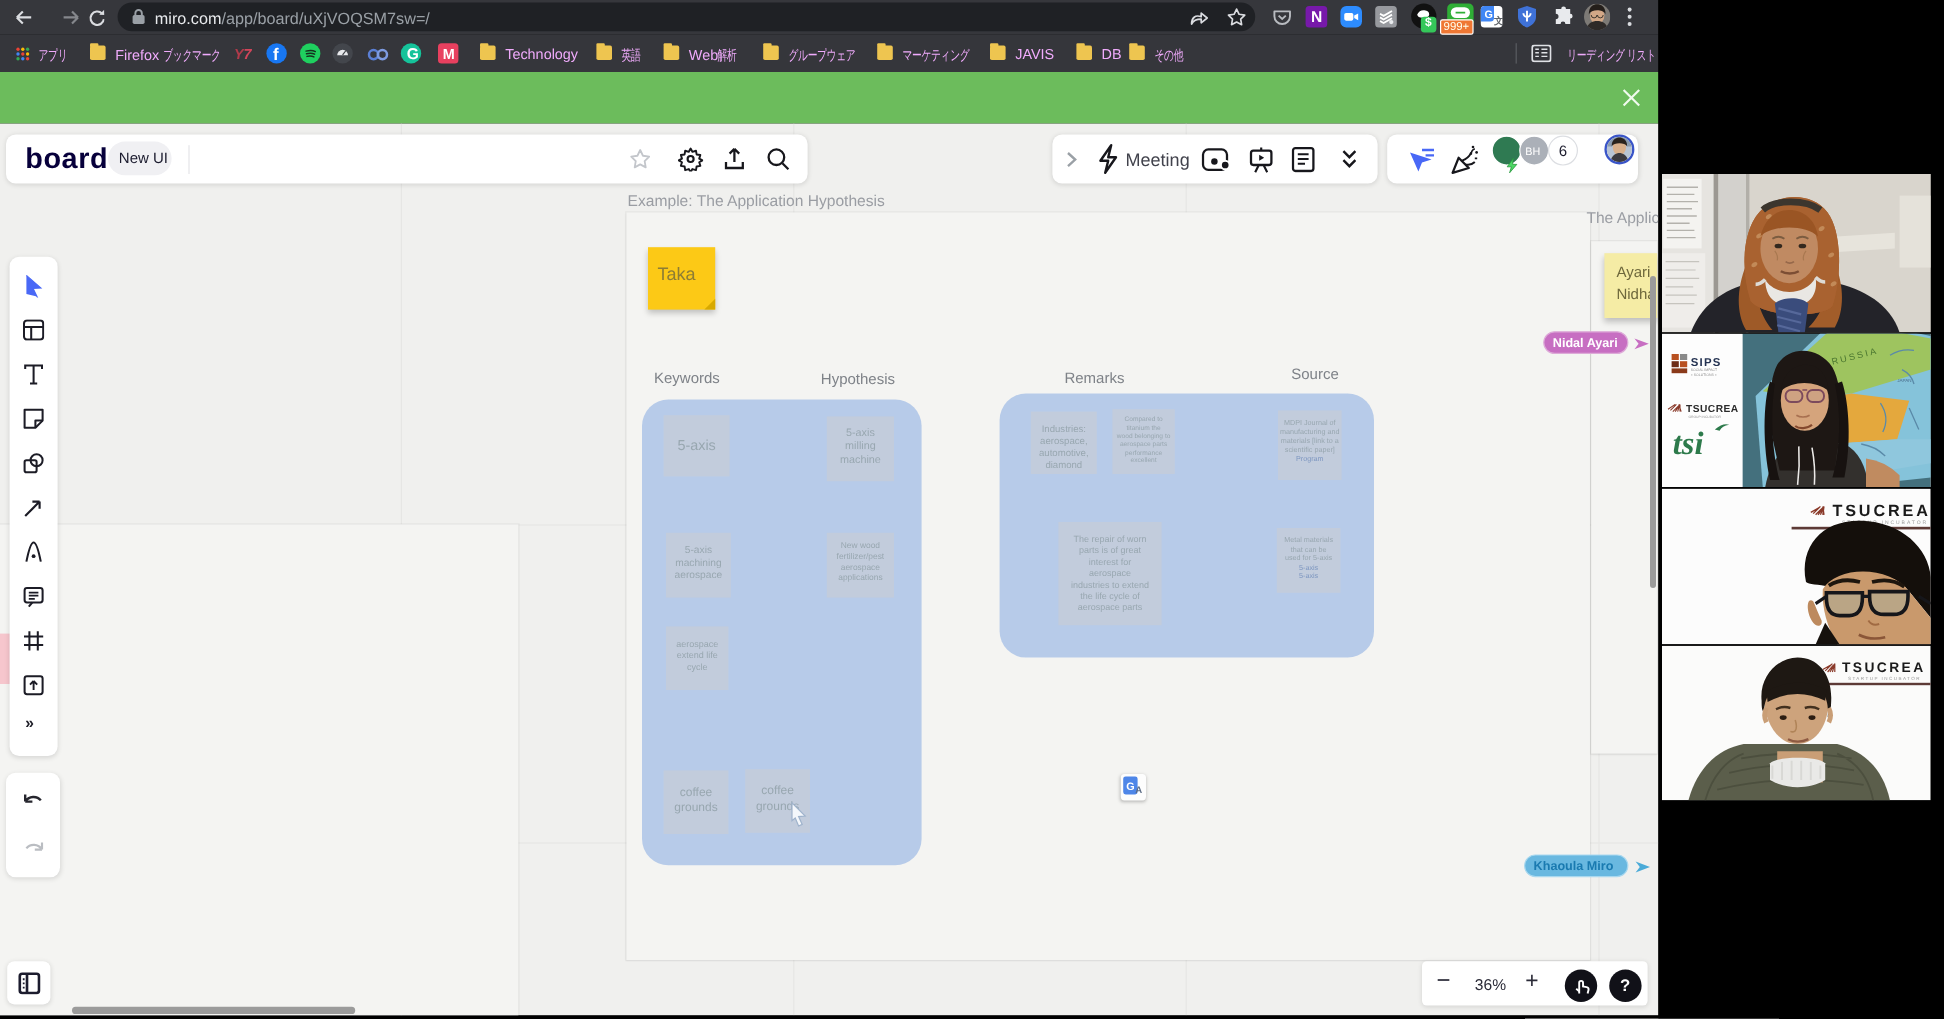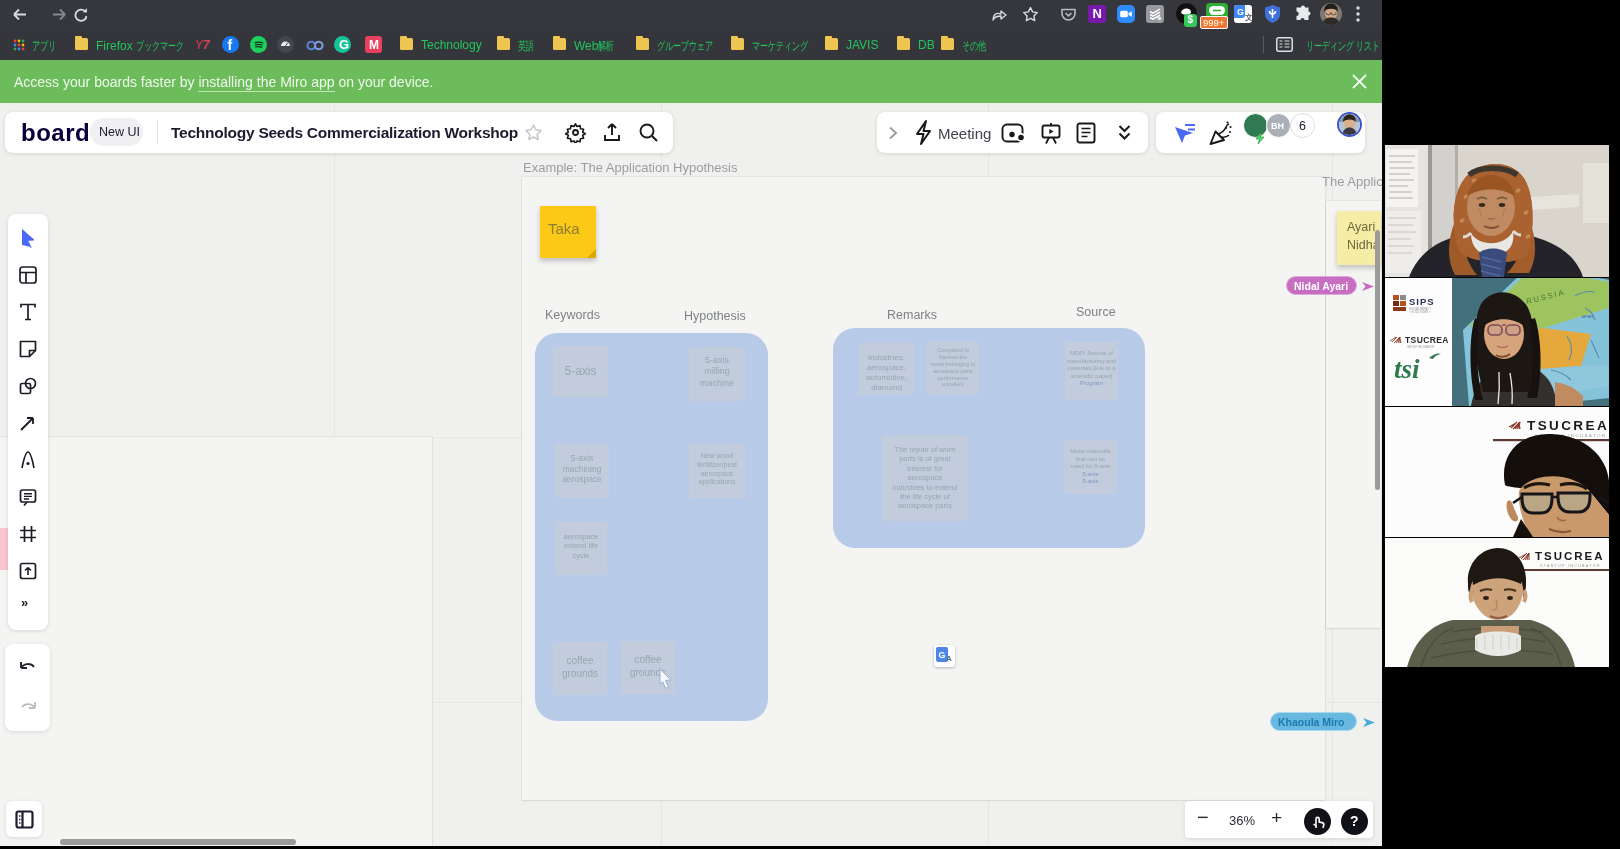--- a/index.html
+++ b/index.html
@@ -6,21 +6,21 @@
 body { font-family:"Liberation Sans", sans-serif; }
 #page { position:relative; width:1620px; height:849px; background:#000; overflow:hidden; }
 .abs { position:absolute; }
 
 #row1 { position:absolute; left:0; top:0; width:1382px; height:29px; background:#36373c; }
 #row2 { position:absolute; left:0; top:29px; width:1382px; height:31px; background:#35363b; }
 #greenbar { position:absolute; left:0; top:60px; width:1382px; height:43px; background:#6cbc5c; }
 #pill { position:absolute; left:98px; top:2px; width:948px; height:24px; background:#1f2125; border-radius:12px; }
 .urltxt { position:absolute; left:31px; top:5.5px; font-size:13.5px; color:#e8eaed; white-space:nowrap; }
 .urltxt span { color:#9aa0a6; }
-.bm { position:absolute; top:8.5px; height:16px; font-size:12px; color:#22c55e; white-space:nowrap; }
+.bm { position:absolute; top:8.5px; height:16px; font-size:12px; color:#f0abfc; white-space:nowrap; }
 .folder { position:absolute; top:9px; width:13px; height:12px; background:#eec550; border-radius:1.5px; }
 .folder:before { content:""; position:absolute; left:0; top:-2px; width:7px; height:3px; background:#eec550; border-radius:1px 1px 0 0; }
 .cicon { position:absolute; top:7px; width:17px; height:17px; border-radius:50%; }
 .cjk { display:inline-block; transform:scaleX(0.68); transform-origin:0 50%; letter-spacing:-0.5px; }
 #greentxt { position:absolute; left:14px; top:74px; font-size:14px; color:#edf9ea; }
 #greentxt u { text-decoration:none; border-bottom:1.5px solid #c0e7b4; padding-bottom:1px; }
 
 #canvas { position:absolute; left:0; top:103px; width:1382px; height:743px; background:#f0f0ee; overflow:hidden; }
 .gridv { position:absolute; top:0; width:1px; height:743px; background:#e6e6e4; }
 .gridh { position:absolute; left:0; width:1382px; height:1px; background:#e6e6e4; }
@@ -41,20 +41,27 @@
 <body>
 <div id="page">
 
   <div id="row1">
     <svg class="abs" style="left:11px;top:7px" width="76" height="15" viewBox="0 0 76 15">
       <path d="M3 7.5 H15 M3 7.5 l5 -5 M3 7.5 l5 5" stroke="#dadce0" stroke-width="1.8" fill="none"></path>
       <path d="M42 7.5 H54 M54 7.5 l-5 -5 M54 7.5 l-5 5" stroke="#85878c" stroke-width="1.8" fill="none"></path>
       <path d="M74 4.2 A 5.6 5.6 0 1 0 75.6 9" stroke="#dadce0" stroke-width="1.8" fill="none"></path>
       <path d="M75.8 1.2 l0.3 4.4 -4.4 -0.4 z" fill="#dadce0"></path>
     </svg>
+    <div id="pill">
+      <svg class="abs" style="left:11px;top:5px" width="13" height="14" viewBox="0 0 13 14">
+        <rect x="1.5" y="5.5" width="10" height="7.5" rx="1.5" fill="#9aa0a6"></rect>
+        <path d="M3.8 5.5 V4 a2.7 2.7 0 0 1 5.4 0 V5.5" stroke="#9aa0a6" stroke-width="1.6" fill="none"></path>
+      </svg>
+      <div class="urltxt">miro.com<span>/app/board/uXjVOQSM7sw=/</span></div>
+    </div>
 
     <svg class="abs" style="left:991px;top:7px" width="18" height="16" viewBox="0 0 18 16">
       <path d="M10 4 L15 8 L10 12 V9 C5 9 3 11 2 13 C2 8 5 5 10 7 Z" stroke="#dadce0" stroke-width="1.4" fill="none" stroke-linejoin="round"></path>
     </svg>
     <svg class="abs" style="left:1022px;top:6px" width="17" height="17" viewBox="0 0 17 17">
       <path d="M8.5 1.6 l2.1 4.3 4.7 .7 -3.4 3.3 .8 4.7 -4.2 -2.2 -4.2 2.2 .8 -4.7 -3.4 -3.3 4.7 -.7 z" stroke="#dadce0" stroke-width="1.4" fill="none" stroke-linejoin="round"></path>
     </svg>
   </div>
 
   <div id="row2">
@@ -165,21 +172,20 @@
           <path d="M6 9.5 a2.4 2.4 0 0 0 4.8 0 M11.2 9.5 a2.4 2.4 0 0 0 4.8 0" stroke="#3a332c" stroke-width="0.8" fill="none"></path>
         </svg></div>
     <svg class="abs" style="left:1356px;top:5px" width="4" height="18" viewBox="0 0 4 18">
         <circle cx="2" cy="3" r="1.7" fill="#dadce0"></circle>
         <circle cx="2" cy="9" r="1.7" fill="#dadce0"></circle>
         <circle cx="2" cy="15" r="1.7" fill="#dadce0"></circle>
       </svg>
   </div>
 
   <div id="greenbar"></div>
-  <div id="greentxt">Access your boards faster by <u>installing the Miro app</u> on your device.</div>
   <svg class="abs" style="left:1351px;top:73px" width="17" height="17" viewBox="0 0 17 17">
     <path d="M2 2 L15 15 M15 2 L2 15" stroke="#f0faee" stroke-width="1.8" fill="none"></path>
   </svg>
 
   <div id="canvas">
     <div class="gridv" style="left:334px"></div>
     <div class="gridv" style="left:661px"></div>
     <div class="gridv" style="left:988px"></div>
     <div class="gridv" style="left:1332px"></div>
     <div class="gridh" style="top:334px"></div>
@@ -339,21 +345,20 @@
         <path d="M2.5 11 L5 13" stroke="#fff" stroke-width="1.6"></path>
       </svg>
     <div class="abs" style="left:1341px;top:704.5px;width:27px;height:27px;border-radius:50%;background:#111118"></div>
     <div class="abs" style="left:1350px;top:710px;font-size:14px;font-weight:bold;color:#fff">?</div>
 
     <div class="card" style="left:5px;top:9px;width:668px;height:41px"></div>
     <div class="abs" style="left:21px;top:16px;font-size:24px;font-weight:bold;color:#07003b;letter-spacing:0.5px">board</div>
     <div class="abs" style="left:90px;top:15px;width:53px;height:28px;background:#f0f0f3;border-radius:14px"></div>
     <div class="abs" style="left:99px;top:22px;font-size:12.5px;color:#1b1b2e">New UI</div>
     <div class="abs" style="left:157px;top:18px;width:1px;height:24px;background:#e4e4e8"></div>
-    <div class="abs" style="left:171px;top:21px;font-size:15.5px;font-weight:bold;color:#1c1c2e;letter-spacing:-0.25px">Technology Seeds Commercialization Workshop</div>
     <svg class="abs" style="left:524px;top:20px" width="19" height="19" viewBox="0 0 19 19">
         <path d="M9.5 2 l2.3 4.8 5.2 .8 -3.8 3.7 .9 5.2 -4.6 -2.5 -4.6 2.5 .9 -5.2 -3.8 -3.7 5.2 -.8 z" stroke="#c3c6cb" stroke-width="1.5" fill="none" stroke-linejoin="round"></path>
       </svg>
     <svg class="abs" style="left:565px;top:19px" width="21" height="21" viewBox="0 0 21 21">
         <circle cx="10.5" cy="10.5" r="2.5" stroke="#17171c" stroke-width="1.8" fill="none"></circle>
         <path d="M10.5 1.8 l1.5 2.7 3 -.9 .5 3.1 3.1 .5 -.9 3 2.7 1.5 -2.7 1.5 .9 3 -3.1 .5 -.5 3.1 -3 -.9 -1.5 2.7 -1.5 -2.7 -3 .9 -.5 -3.1 -3.1 -.5 .9 -3 -2.7 -1.5 2.7 -1.5 -.9 -3 3.1 -.5 .5 -3.1 3 .9 z" stroke="#17171c" stroke-width="1.6" fill="none" stroke-linejoin="round"></path>
       </svg>
     <svg class="abs" style="left:602px;top:19px" width="20" height="21" viewBox="0 0 20 21">
         <path d="M10 13 V2 M10 2 l-4 4 M10 2 l4 4 M3 13 v5 h14 v-5" stroke="#17171c" stroke-width="1.9" fill="none"></path>
       </svg>
@@ -398,21 +403,21 @@
         <path d="M19 9 q0 -4 3 -5 M22 12 h2" stroke="#17171c" stroke-width="1.4" fill="none"></path>
         <circle cx="20.5" cy="2.5" r="1.1" fill="#17171c"></circle>
         <circle cx="23.5" cy="7" r="1.1" fill="#17171c"></circle>
       </svg>
     <div class="abs" style="left:1243px;top:10px;width:25px;height:25px;border-radius:50%;background:#2f7a52;border:1px solid #fff"></div>
     <div class="abs" style="left:1277px;top:18px;font-size:9px;font-weight:bold;color:#cfe4d8">SL</div>
     <svg class="abs" style="left:1254px;top:28px" width="12" height="14" viewBox="0 0 12 14">
         <path d="M7 1 L2 8 h3.5 L4 13 L10 6 H6.5 Z" fill="#4cd964" stroke="#2a9a3f" stroke-width="0.7"></path>
       </svg>
     <div class="abs" style="left:1266px;top:10px;width:25px;height:25px;border-radius:50%;background:#abb0b8;border:1px solid #fff"></div>
-    <div class="abs" style="left:1271px;top:18px;font-size:9px;font-weight:bold;color:#fff">BH</div>
+    <div class="abs" style="left:1271px;top:18px;font-size:9px;font-weight:normal;color:#fff">BH</div>
     <div class="abs" style="left:1290px;top:10px;width:25px;height:25px;border-radius:50%;background:#fff;border:1.5px solid #dcdee2"></div>
     <div class="abs" style="left:1299px;top:16px;font-size:12.5px;color:#1c1c2e">6</div>
     <div class="abs" style="left:1337px;top:9px;width:25px;height:25px;border-radius:50%;border:2px solid #3a55c8;overflow:hidden"><svg width="21" height="21" viewBox="0 0 21 21">
           <rect width="21" height="21" fill="#b8c4d4"></rect>
           <path d="M0 0 h21 v8 h-4 v-2 h-13 v2 h-4 z" fill="#8899ad"></path>
           <ellipse cx="10.5" cy="9" rx="5.5" ry="6.5" fill="#d9b08c"></ellipse>
           <path d="M4 8 C4 2 8 0.5 10.5 0.5 C13 0.5 17 2 17 8 C15 4.5 6 4.5 4 8 Z" fill="#2a231e"></path>
           <path d="M3 21 C4 15 8 13.5 10.5 13.5 C13 13.5 17 15 18 21 Z" fill="#3c3a40"></path>
         </svg></div>
   </div>

